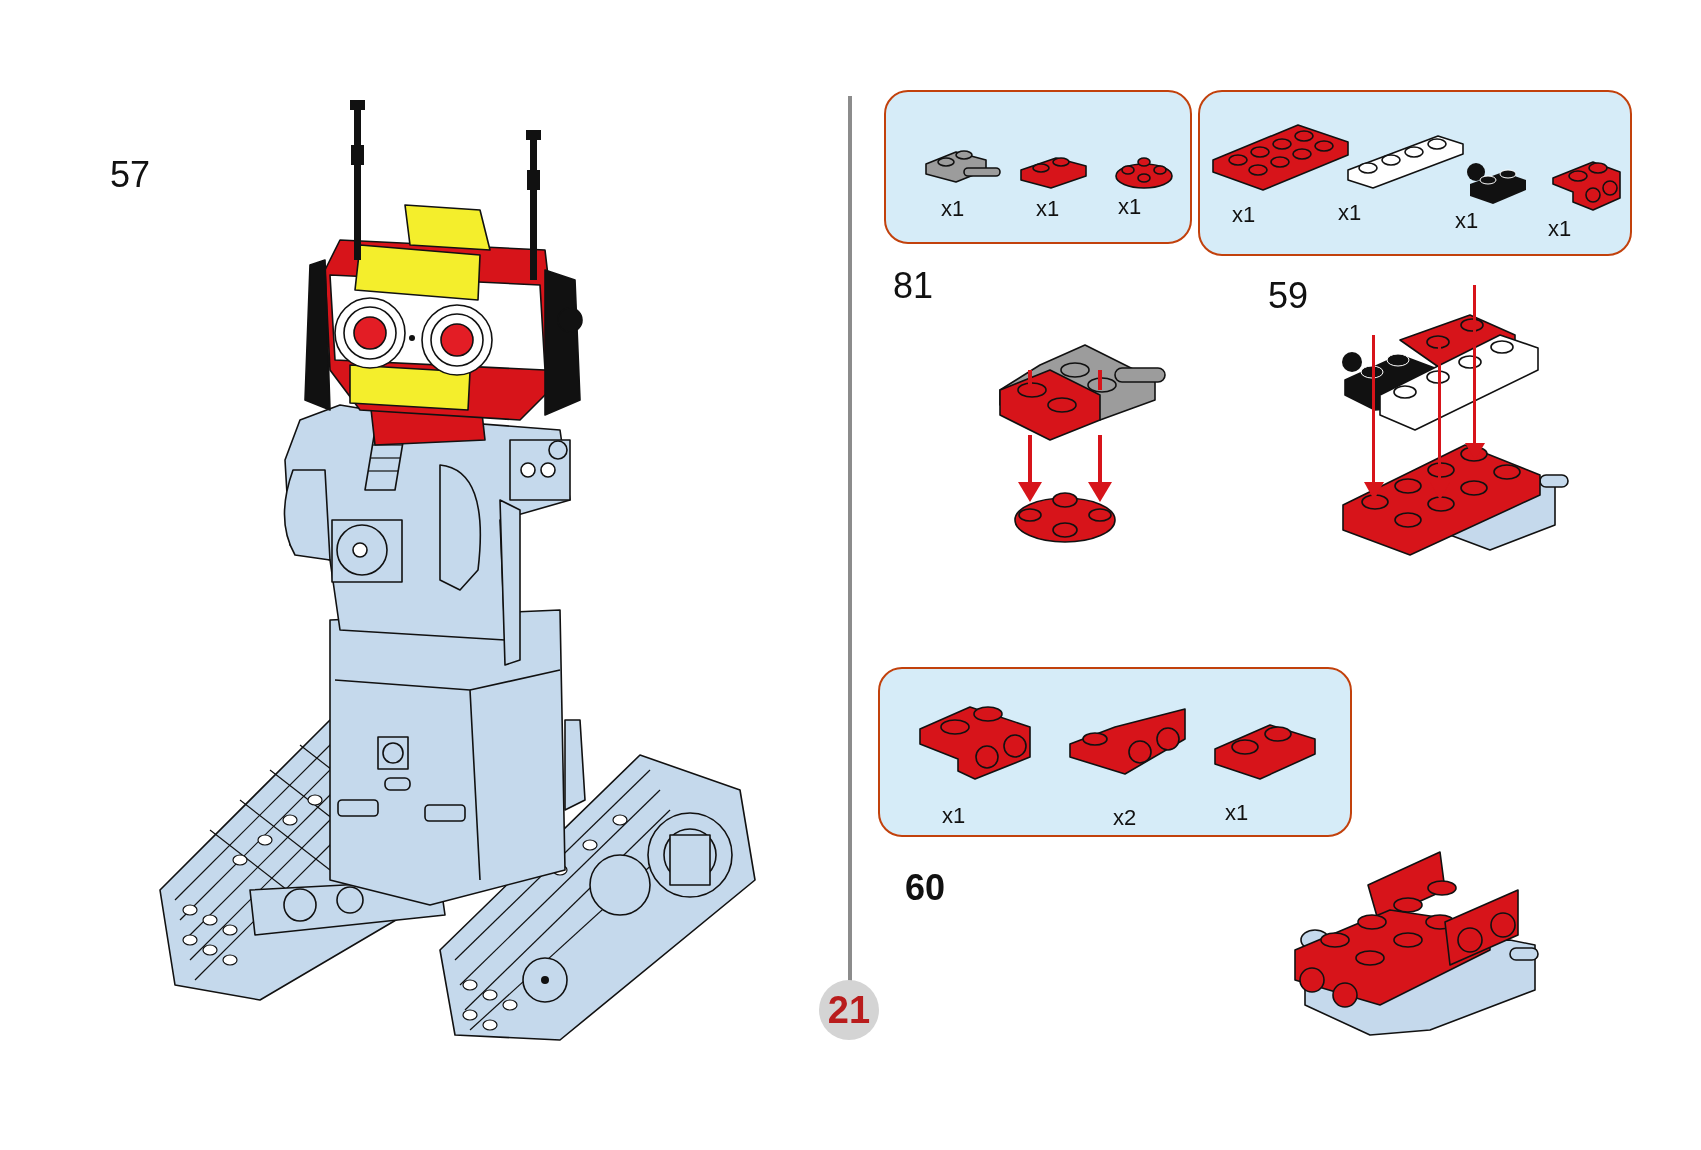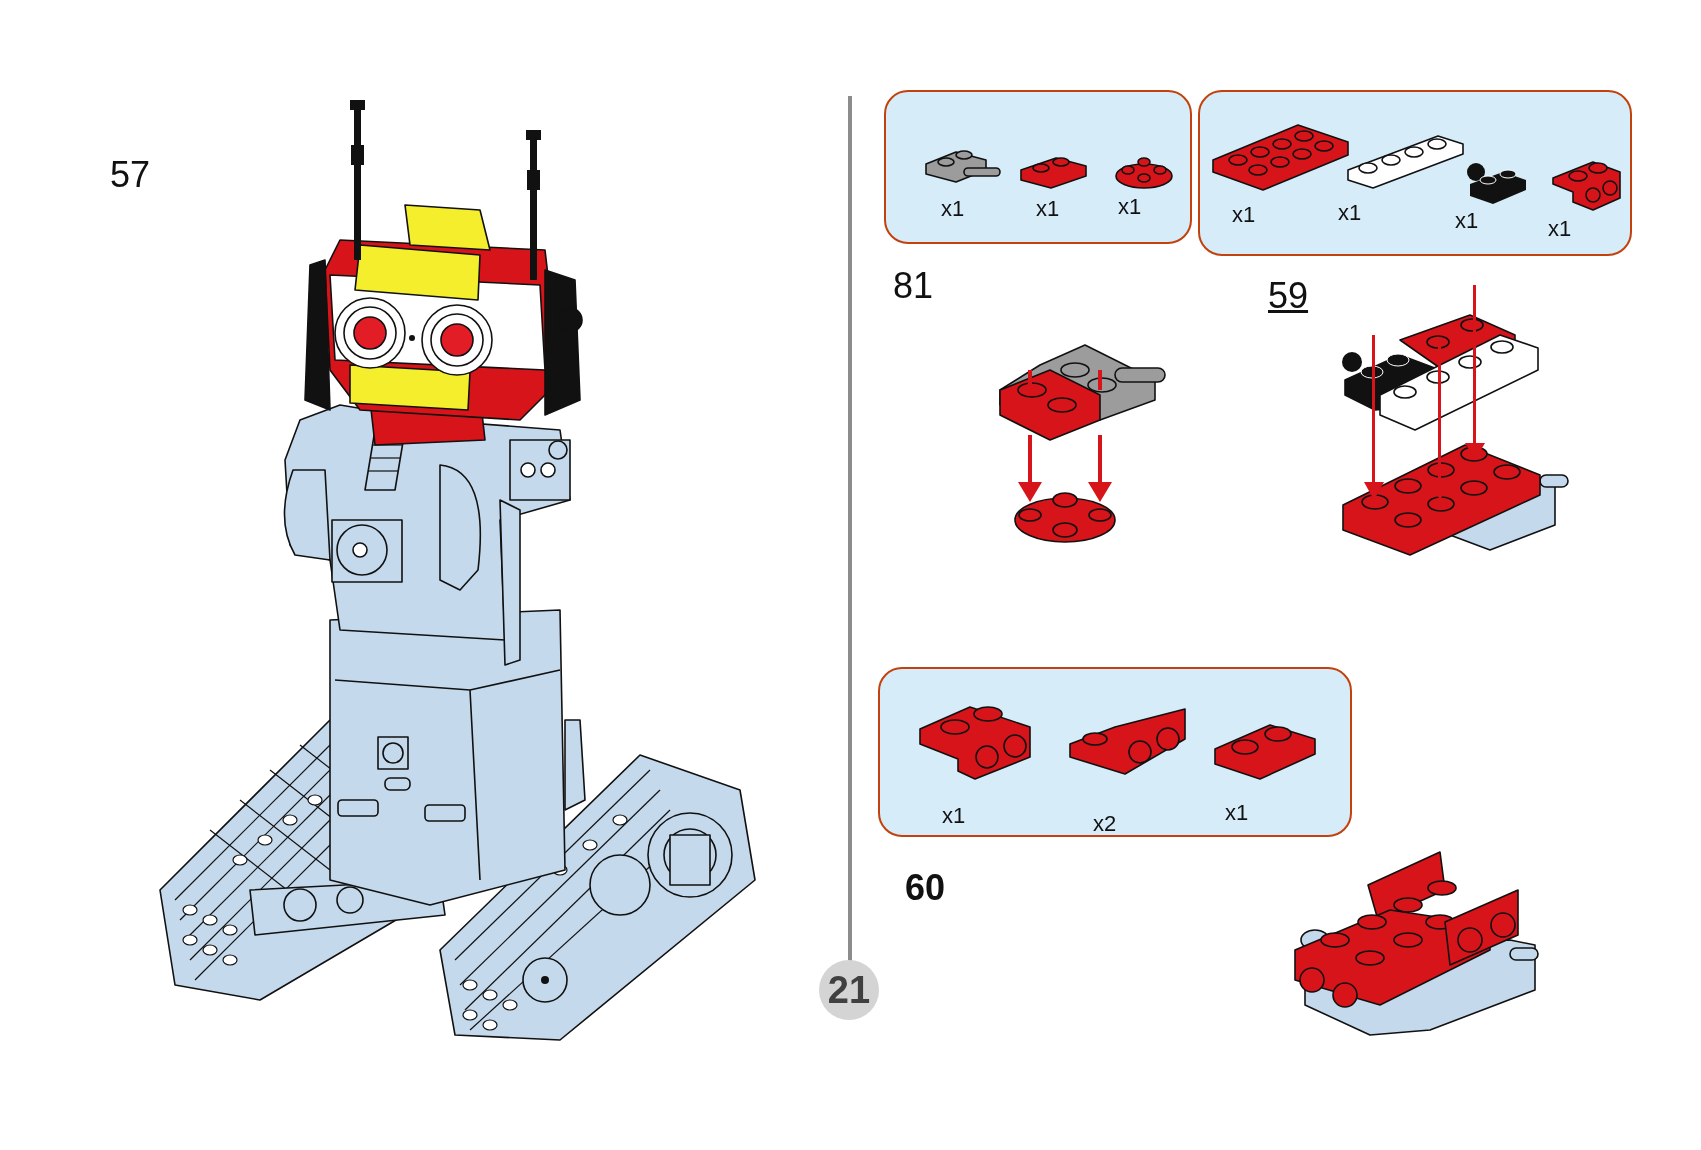--- a/index.html
+++ b/index.html
@@ -2,23 +2,23 @@
 <html><head>
 <meta charset="utf-8">
 <style>
   html, body { margin: 0; padding: 0; background: #ffffff; }
   body { width: 1701px; height: 1150px; position: relative; overflow: hidden;
          font-family: "Liberation Sans", sans-serif; color: #111; }
   .step-num { position: absolute; font-size: 36px; font-weight: normal; color: #111; line-height: 1; }
   .parts-box { position: absolute; background: #d6ecf8; border: 2px solid #c2410c; border-radius: 24px; box-sizing: border-box; }
   .qty { position: absolute; font-size: 22px; color: #111; line-height: 1; }
   .divider { position: absolute; left: 848px; top: 96px; width: 4px; height: 886px; background: #8c8c8c; }
-  .page-circle { position: absolute; left: 819px; top: 960px; width: 60px; height: 60px; border-radius: 50%;
+  .page-circle { position: absolute; left: 819px; top: 980px; width: 60px; height: 60px; border-radius: 50%;
                  background: #d4d4d4; display: flex; align-items: center; justify-content: center;
-                 font-size: 38px; font-weight: bold; color: #404040; }
+                 font-size: 38px; font-weight: bold; color: #b91c1c; }
   svg { position: absolute; overflow: visible; }
   .ol { stroke: #111; stroke-width: 1.6; stroke-linejoin: round; }
 </style>
 </head>
 <body>
 
 <div class="step-num" style="left:110px; top:157px;">57</div>
 
 <svg style="left:0; top:0;" width="850" height="1150" viewBox="0 0 850 1150">
 
@@ -226,21 +226,21 @@
       <ellipse class="ol" cx="390" cy="58" rx="9" ry="5" fill="#d7141a"></ellipse>
       <circle class="ol" cx="385" cy="85" r="7" fill="#d7141a"></circle>
       <circle class="ol" cx="402" cy="78" r="7" fill="#d7141a"></circle>
     </g>
   </svg>
   <div class="qty" style="left:32px; top:112px;">x1</div>
   <div class="qty" style="left:138px; top:110px;">x1</div>
   <div class="qty" style="left:255px; top:118px;">x1</div>
   <div class="qty" style="left:348px; top:126px;">x1</div>
 </div>
-<div class="step-num" style="left:1268px; top:278px;text-decoration:underline;">59</div>
+<div class="step-num" style="left:1268px; top:278px;">59</div>
 
 <svg style="left:1340px; top:280px;" width="260" height="290">
   <path class="ol" d="M60 60 L130 35 L175 55 L175 70 L110 95 Z" fill="#d7141a"></path>
   <path class="ol" d="M5 100 L60 75 L100 90 L100 125 L35 130 L5 115 Z" fill="#111"></path>
   <circle cx="12" cy="82" r="10" fill="#111"></circle>
   <path class="ol" d="M40 115 L160 55 L198 68 L198 90 L75 150 L40 135 Z" fill="#fff"></path>
   <ellipse cx="32" cy="92" rx="11" ry="6" fill="#111" stroke="#fff"></ellipse>
   <ellipse cx="58" cy="80" rx="11" ry="6" fill="#111" stroke="#fff"></ellipse>
   <ellipse class="ol" cx="65" cy="112" rx="11" ry="6" fill="#fff"></ellipse>
   <ellipse class="ol" cx="98" cy="97" rx="11" ry="6" fill="#fff"></ellipse>
@@ -284,21 +284,21 @@
       <circle class="ol" cx="230" cy="63" r="11" fill="#d7141a"></circle>
       <circle class="ol" cx="258" cy="50" r="11" fill="#d7141a"></circle>
     </g>
     <g>
       <path class="ol" d="M305 60 L360 36 L405 50 L405 65 L350 90 L305 75 Z" fill="#d7141a"></path>
       <ellipse class="ol" cx="335" cy="58" rx="13" ry="7" fill="#d7141a"></ellipse>
       <ellipse class="ol" cx="368" cy="45" rx="13" ry="7" fill="#d7141a"></ellipse>
     </g>
   </svg>
   <div class="qty" style="left:62px; top:136px;">x1</div>
-  <div class="qty" style="left:213px; top:138px;margin-top:6px;">x2</div>
+  <div class="qty" style="left:233px; top:138px;">x2</div>
   <div class="qty" style="left:345px; top:133px;">x1</div>
 </div>
 <div class="step-num" style="left:905px; top:870px;font-weight:bold;">60</div>
 
 <svg style="left:1290px; top:840px;" width="290" height="220">
   <path class="ol" d="M15 110 L220 100 L245 105 L245 150 L140 190 L80 195 L15 165 Z" fill="#c5d9ec"></path>
   <rect class="ol" x="220" y="108" width="28" height="12" rx="6" fill="#c5d9ec"></rect>
   <ellipse class="ol" cx="25" cy="100" rx="14" ry="10" fill="#c5d9ec"></ellipse>
   <path class="ol" d="M78 45 L150 12 L155 50 L88 80 Z" fill="#d7141a"></path>
   <path class="ol" d="M5 110 L100 70 L200 85 L200 110 L90 165 L5 140 Z" fill="#d7141a"></path>

